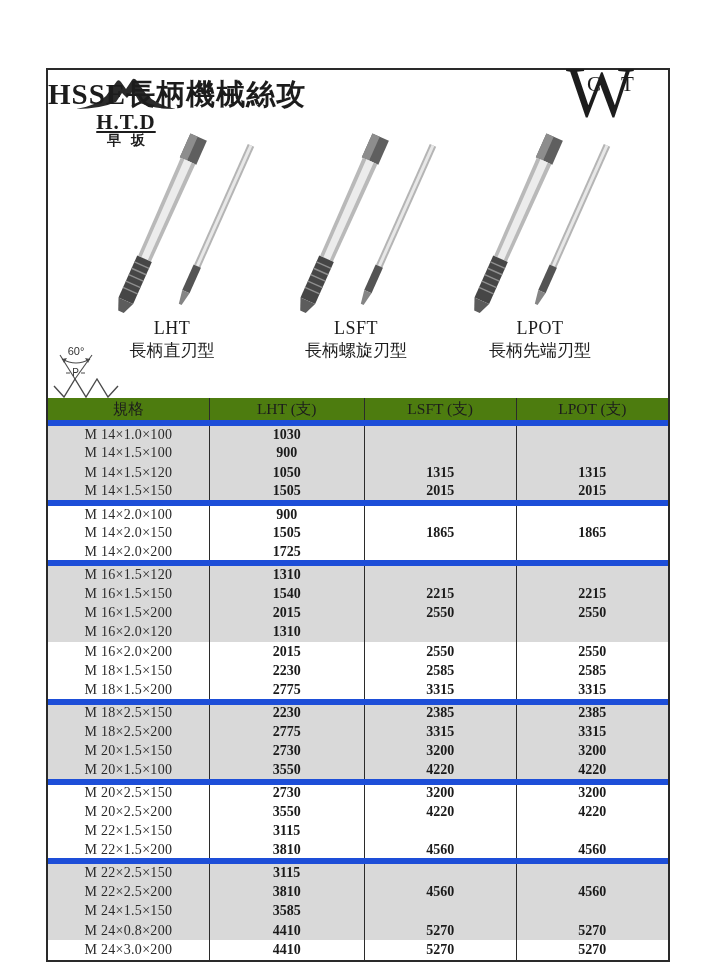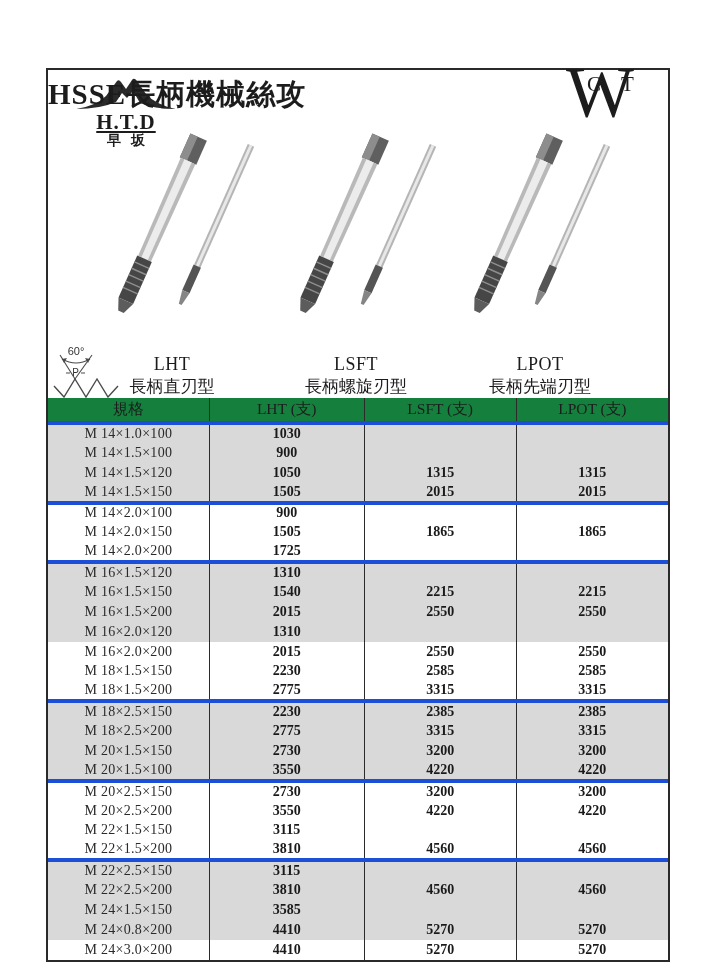--- a/index.html
+++ b/index.html
@@ -21,41 +21,41 @@
     font-size:29px; font-weight:bold; letter-spacing:1px;
   }
   .brand-right { position:absolute; right:16px; top:0px; width:92px; height:66px; }
   .brand-right .w { position:absolute; left:6px; top:-14px; font-size:72px; line-height:1; font-weight:normal; }
   .brand-right .c { position:absolute; left:27px; top:2px; font-size:21px; }
   .brand-right .t { position:absolute; left:61px; top:2px; font-size:21px; }
   
   .taps-svg { position:absolute; left:0; top:62px; }
   
   .prod-label { position:absolute; width:160px; text-align:center; top:248px; }
-  .prod-label .code { font-size:18px; letter-spacing:0.5px; line-height:1.2;margin-top:36px; }
+  .prod-label .code { font-size:18px; letter-spacing:0.5px; line-height:1.2; }
   .prod-label .type { font-size:17px; line-height:1.35; }
   .pl-1 { left:44px; }  .pl-2 { left:228px; }  .pl-3 { left:412px; }
   
   .thread-diagram { position:absolute; left:2px; top:276px; }
   
   .price-table {
     position:absolute; left:0; right:0; top:328px; bottom:0;
   }
   table { width:100%; height:100%; border-collapse:collapse; table-layout:fixed; }
   col.c1 { width:26%; } col.c2 { width:25%; } col.c3 { width:24.5%; } col.c4 { width:24.5%; }
   th {
     height:25px; font-weight:normal; font-size:15.5px;
-    border-bottom:2px solid #2b2b2b; background:#15803d;font-family:Liberation Serif, serif;
+    border-bottom:2px solid #2b2b2b; background:#4d7c0f;font-family:Liberation Serif, serif;
   }
   th + th, td + td { border-left:1px solid #2b2b2b; }
   td { height:18px; font-size:14px; text-align:center; vertical-align:middle; padding:0; }
   td.spec { letter-spacing:0.3px; color:#2a2a2a; }
   td.num  { font-weight:bold; color:#1a1a1a; }
   tr.shaded td { background:#d9d9d9; }
-  tr.group-start td { border-top:4px solid #1d4ed8; }
+  tr.group-start td { border-top:6px solid #1d4ed8; }
 </style>
 </head>
 <body>
 
 <div class="frame">
 
   <div class="brand-left">
     <svg width="104" height="36" viewBox="0 0 104 36">
       <path d="M2,33 Q22,30 32,20 L43,5 Q45,3 47,6 L52,13 L58,4 Q60,1 63,5 L72,18 Q82,29 102,33
                Q80,33 66,27 L59,15 L53,22 L48,17 L42,26 Q26,33 2,33 Z" fill="#2a2a2a"></path>

